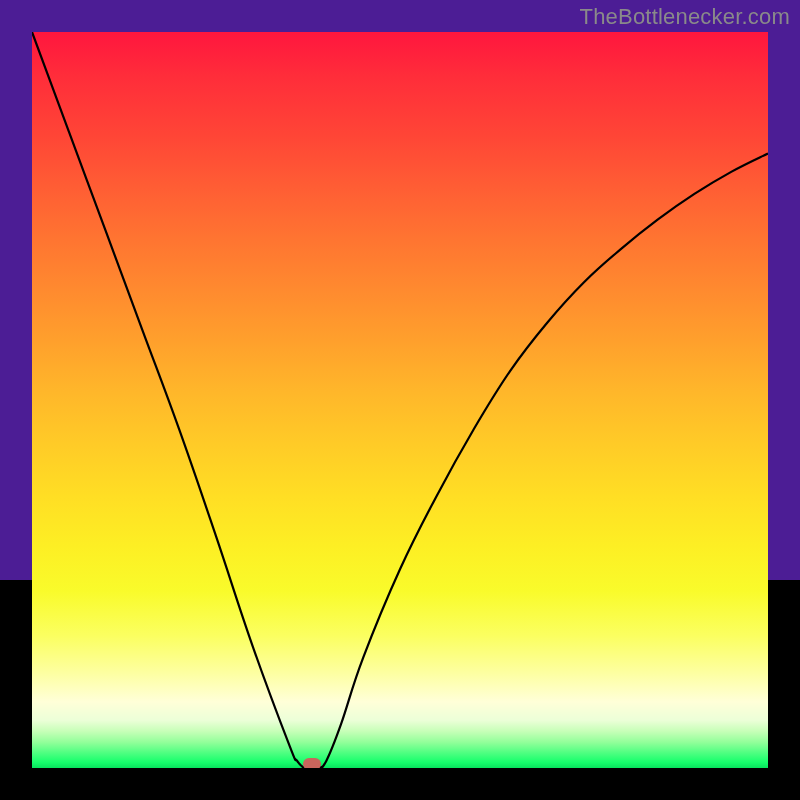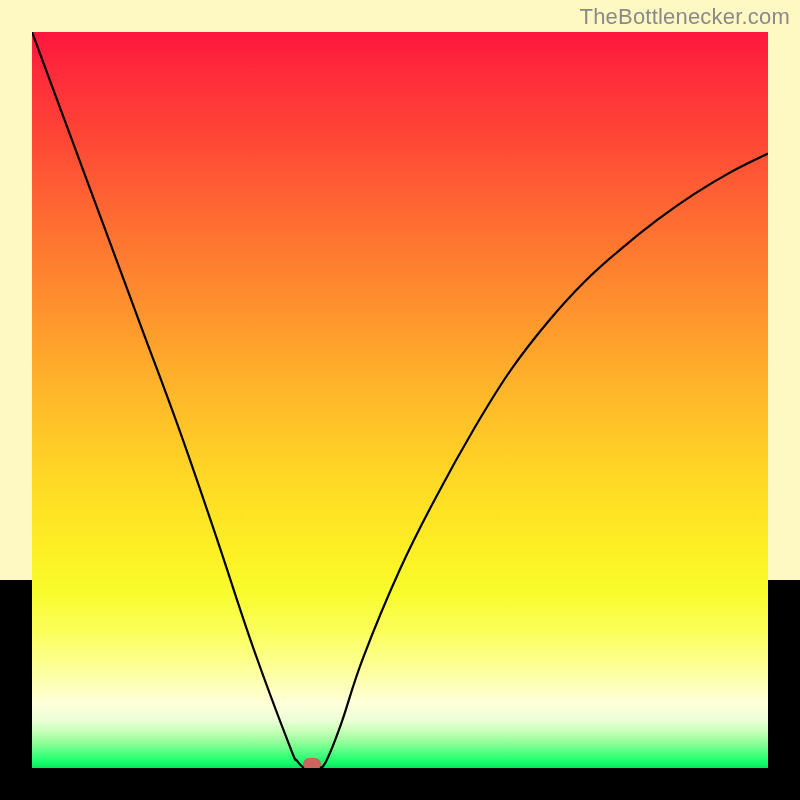--- a/index.html
+++ b/index.html
@@ -10,21 +10,21 @@
     background: #000;
     position: relative;
     font-family: Arial, Helvetica, sans-serif;
   }
   .frame {
     position: absolute;
     top: 0;
     left: 0;
     width: 800px;
     height: 580px;
-    background: #fef9c3;
+    background: #4c1d95;
   }
   .plot-area {
     position: absolute;
     top: 32px;
     left: 32px;
     width: 736px;
     height: 736px;
     overflow: hidden;
   }
   .gradient-bg {

